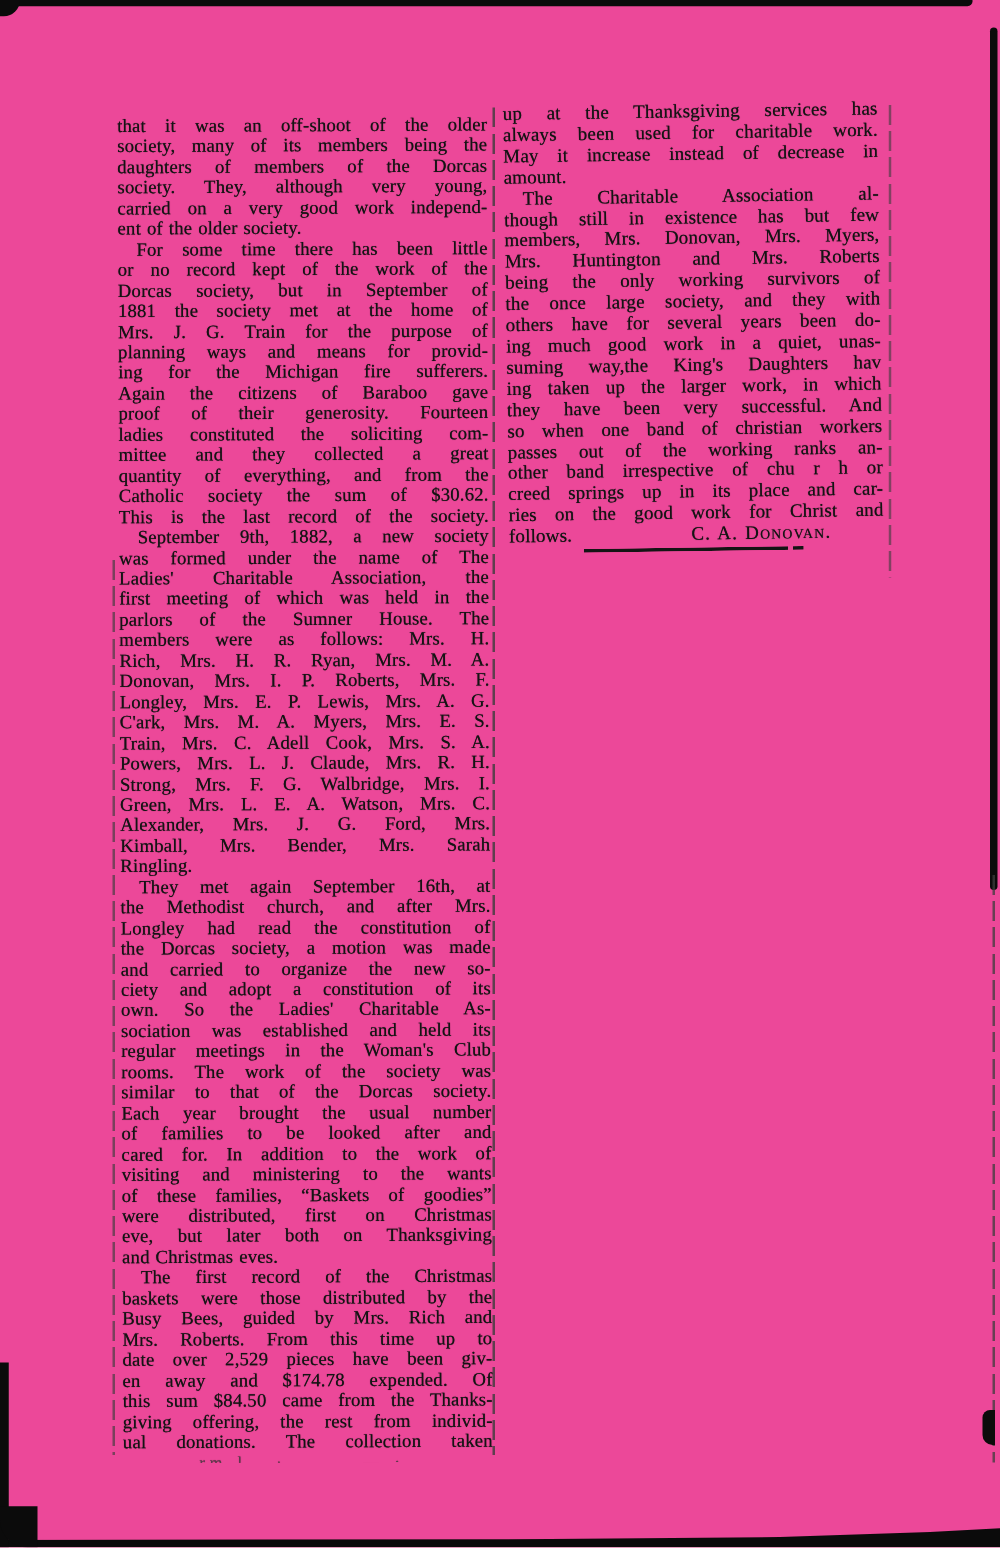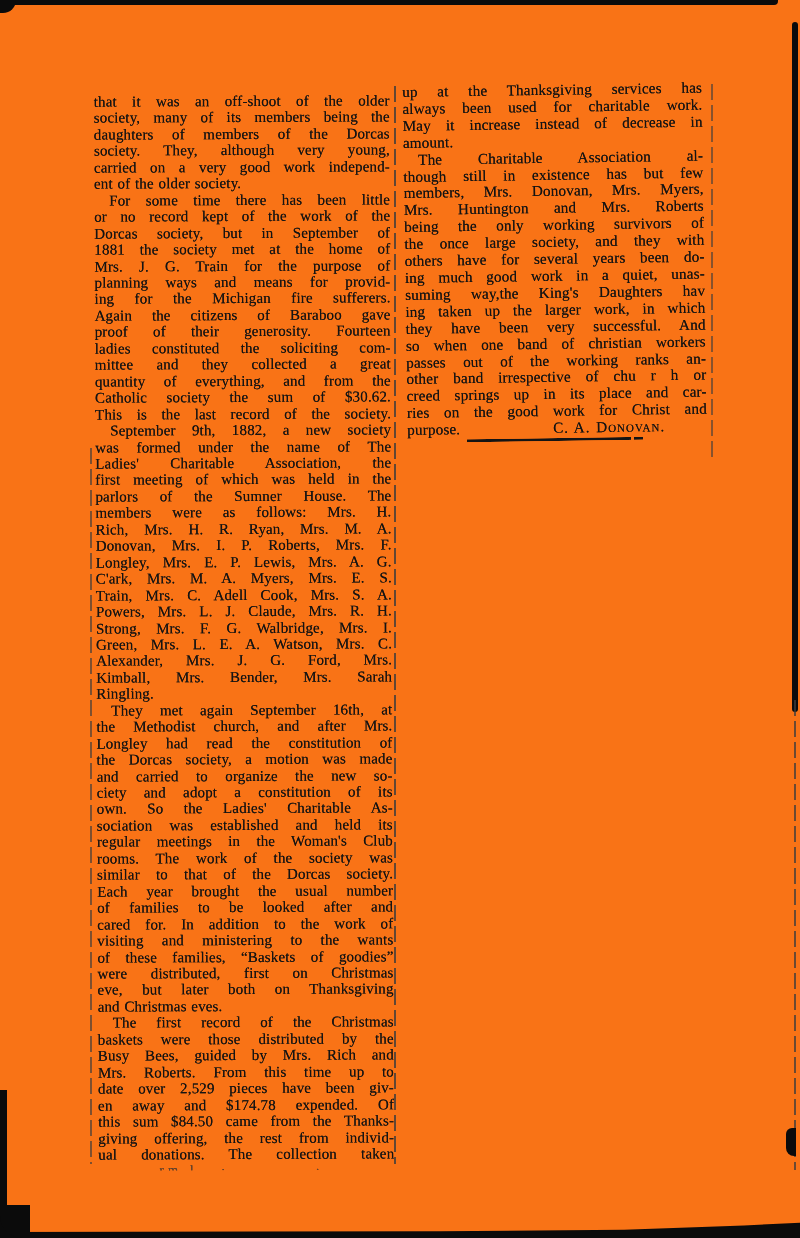--- a/index.html
+++ b/index.html
@@ -1,18 +1,18 @@
 <!DOCTYPE html>
 <html><head>
 <meta charset="utf-8">
 <style>
   html,body{margin:0;padding:0;background:#e9e9e6;}
   .page{
     position:relative;width:800px;height:1238px;overflow:hidden;
-    background:#f97316;
+    background:#ec4899;
     font-family:"Liberation Serif","DejaVu Serif",serif;
     color:#141414;
   }
   
   .edge{position:absolute;background:#0b0b0b;}
   .edge-top{left:0;top:0;width:778px;height:5px;border-radius:0 0 4px 2px;}
   .edge-top-corner{left:0;top:0;width:16px;height:13px;border-radius:0 0 14px 0;}
   .edge-right{left:792px;top:22px;width:6px;height:690px;border-radius:3px;}
   .edge-right-faint{
     left:794px;top:700px;width:2.5px;height:470px;background:transparent;
@@ -164,20 +164,20 @@
         <div class="line">suming way,the King's Daughters hav</div>
         <div class="line">ing taken up the larger work, in which</div>
         <div class="line">they have been very successful.  And</div>
         <div class="line">so when one band of christian workers</div>
         <div class="line">passes out of the working ranks an-</div>
         <div class="line">other band irrespective of chu r h or</div>
         <div class="line">creed springs up in its place and car-</div>
         <div class="line">ries on the good work for Christ and</div>
       </div>
     <div class="line sig-row">
-      <span>purpose.</span>
+      <span>follows.</span>
       <span class="sig-name">C. A. Donovan.</span>
     </div>
   </div>
 
   <div class="sig-rule"></div>
 
 </div>
 
 </body></html>

